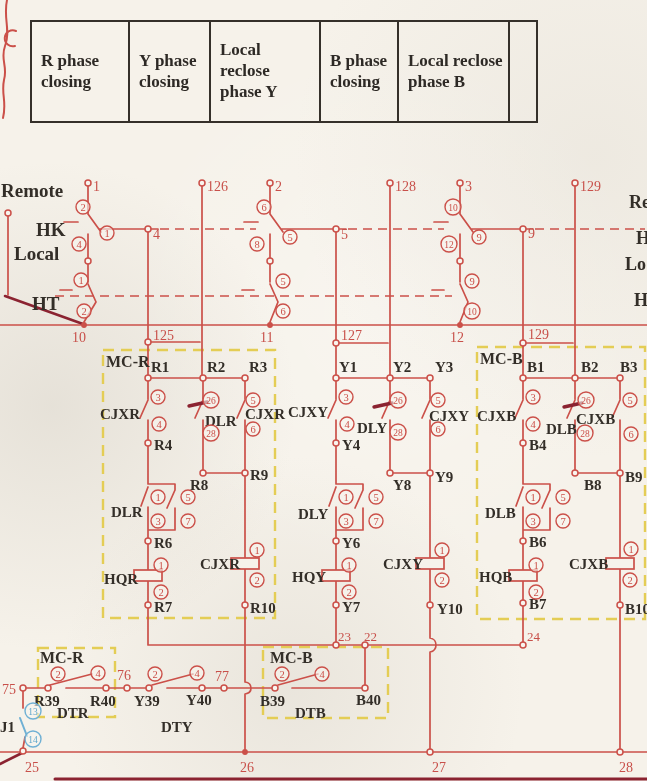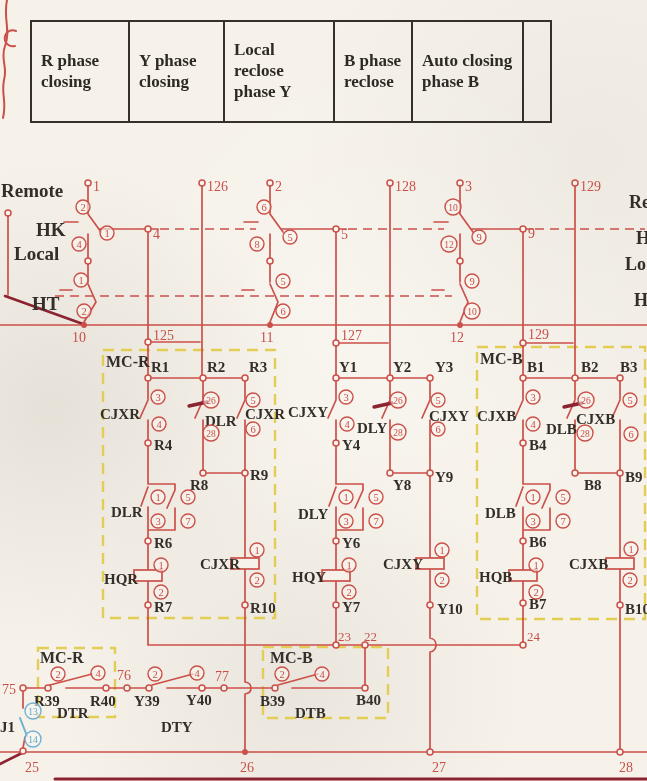--- a/index.html
+++ b/index.html
@@ -32,24 +32,24 @@
   .cnb circle{stroke:#6fb0d4;}
   .cnb text{fill:#5ea6cc;}
 </style>
 </head>
 <body>
 
 <div class="page">
 
   <div class="tbl">
     <div class="cell" style="width:100px">R phase closing</div>
-    <div class="cell" style="width:97px">Y phase closing</div>
+    <div class="cell" style="width:83px">Y phase closing</div>
     <div class="cell" style="width:112px">Local reclose phase Y</div>
-    <div class="cell" style="width:80px">B phase reclose</div>
-    <div class="cell" style="width:113px">Auto closing phase B</div>
+    <div class="cell" style="width:80px">B phase closing</div>
+    <div class="cell" style="width:113px">Local reclose phase B</div>
     <div class="cell" style="width:30px"></div>
   </div>
 
   <svg id="schem" width="647" height="781" viewBox="0 0 647 781">
 
     <g>
       <path class="w" style="stroke-width:2" d="M7,0 C3,18 11,30 5,46 C0,60 8,66 4,80 C1,94 7,102 3,118"></path>
       <path class="w" style="stroke-width:2" d="M16,31 A8,8 0 1 0 15,46"></path>
     </g>
 

